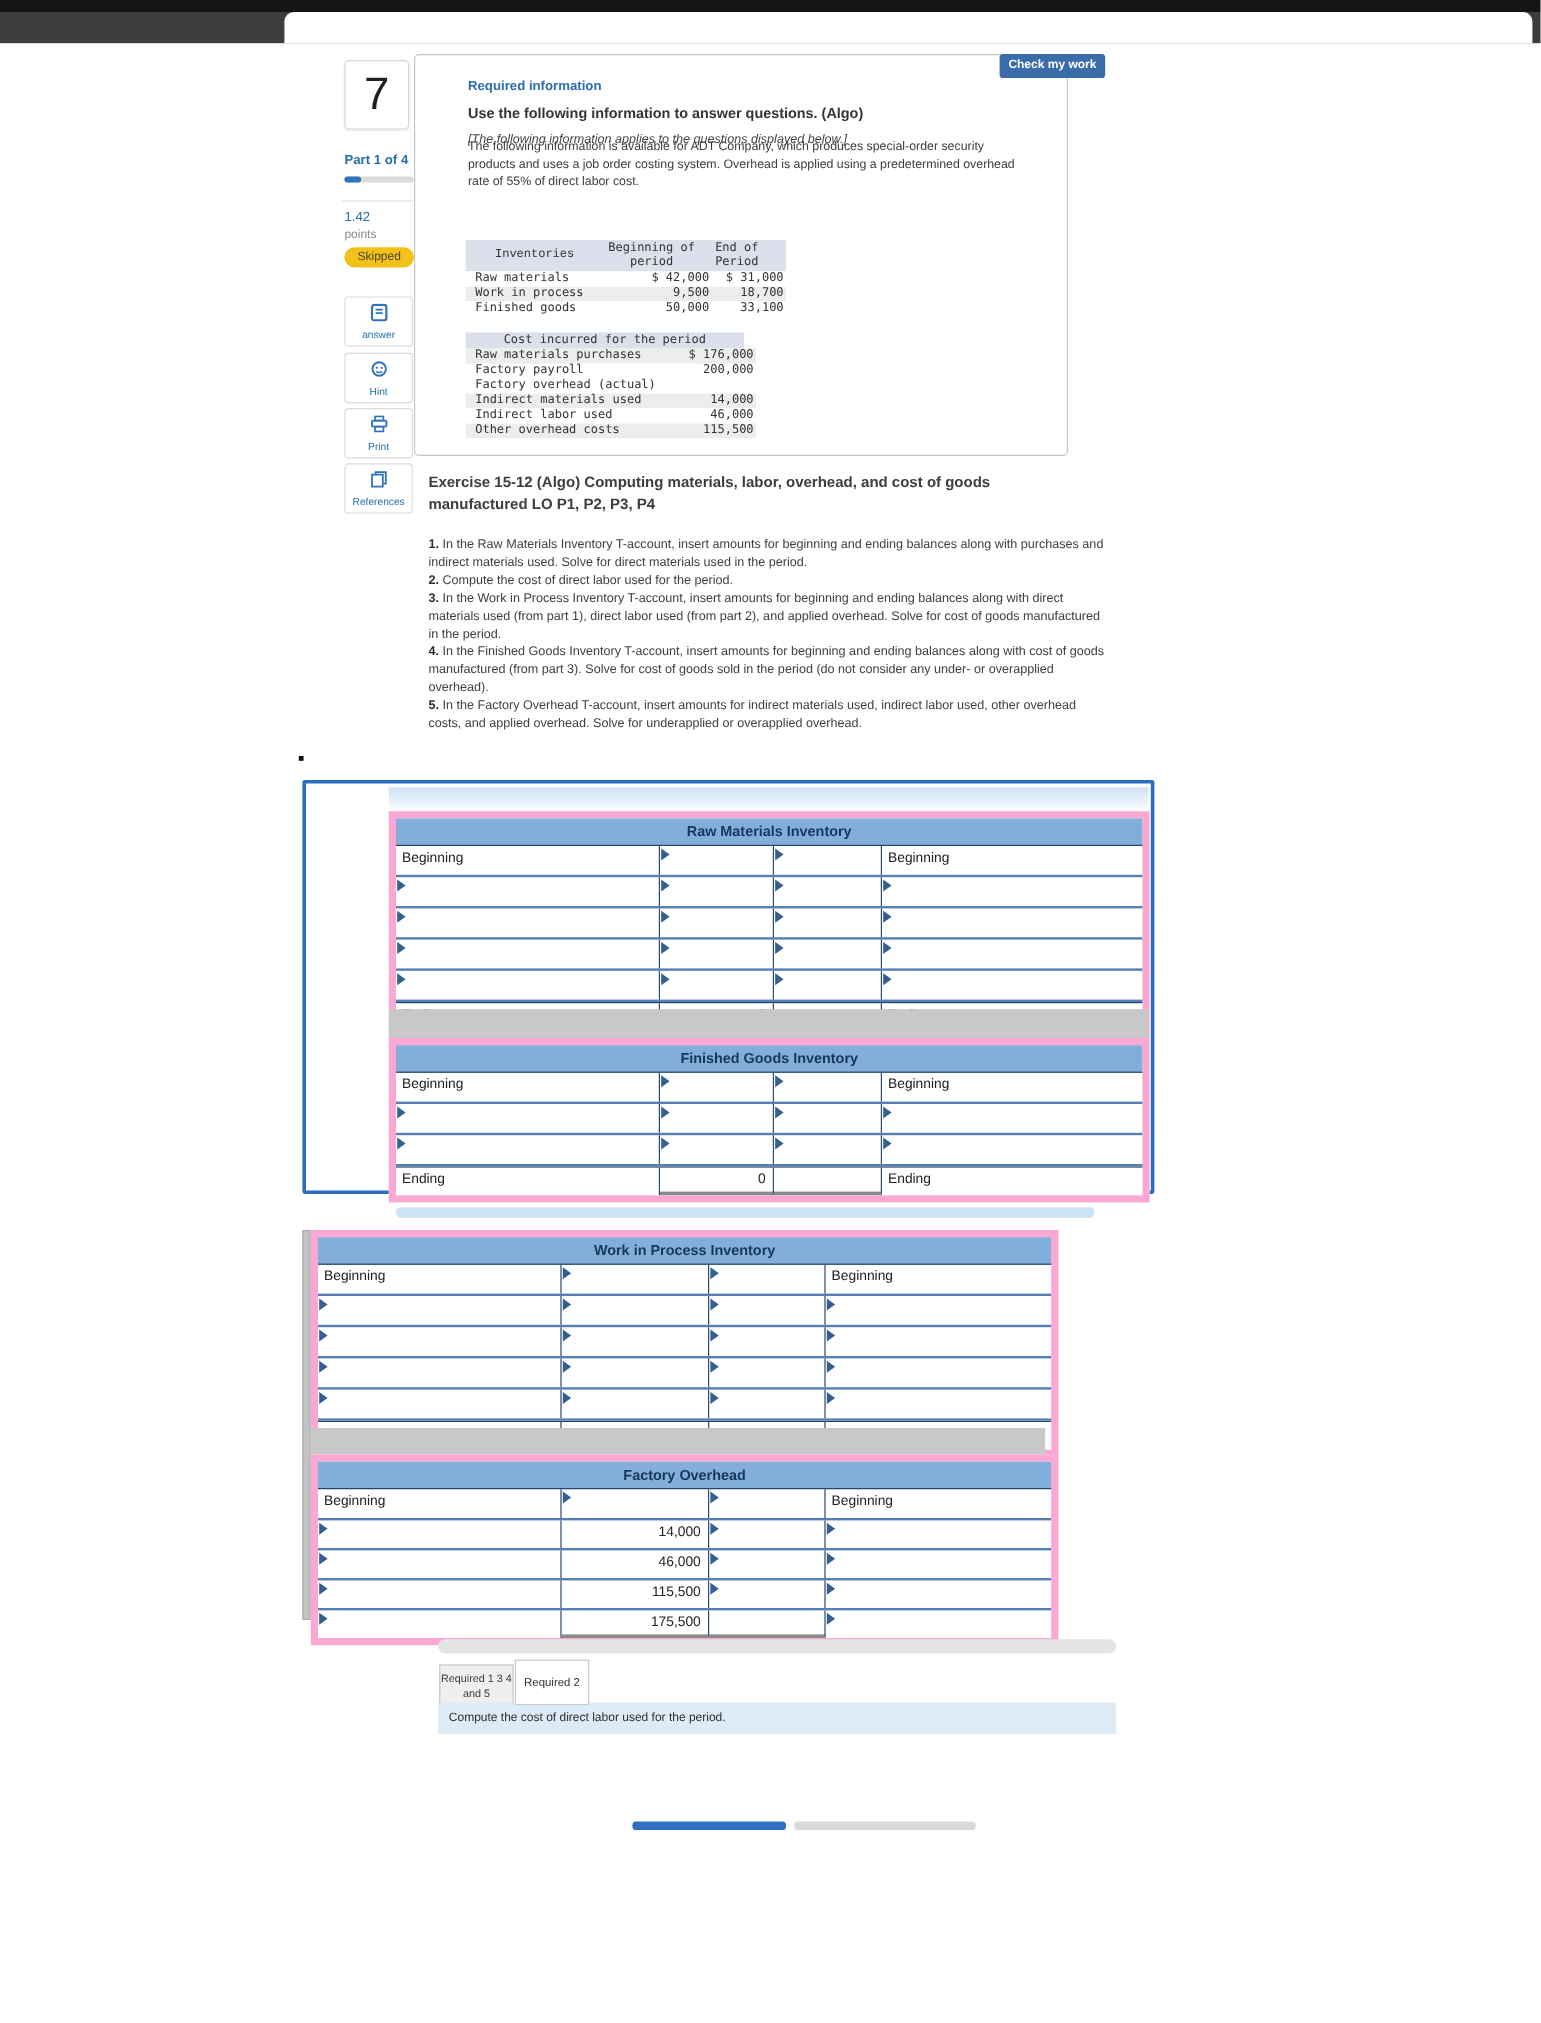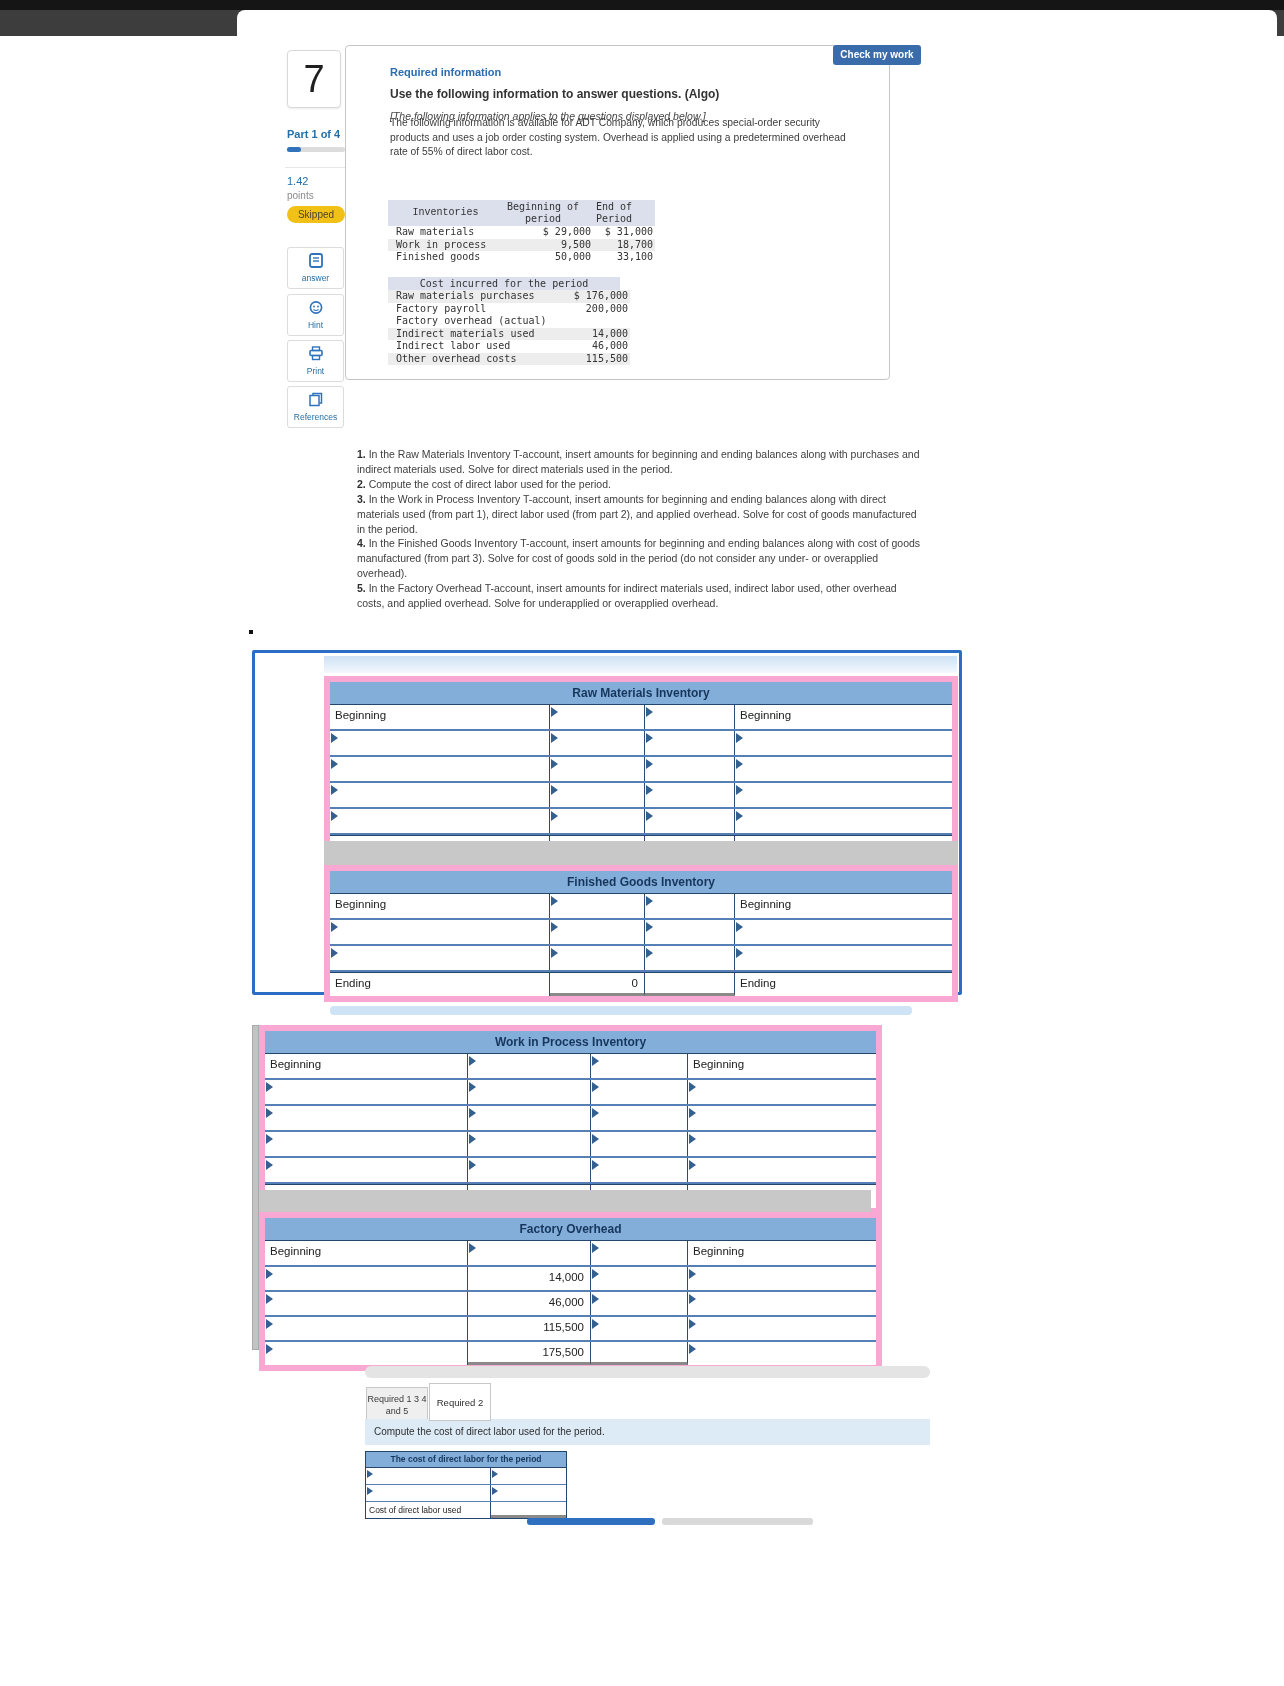--- a/index.html
+++ b/index.html
@@ -173,21 +173,21 @@
   <div class="abs req-para">The following information is available for ADT Company, which produces special-order security products and uses a job order costing system. Overhead is applied using a predetermined overhead rate of 55% of direct labor cost.</div>
 
   <div class="abs mono mt" id="inv-table" style="top:200px;">
       <div class="inv-head">
         <div class="h1">Inventories</div>
         <div class="h2">Beginning of<br>period</div>
         <div class="h3">End of<br>Period</div>
       </div>
       <div class="mt-row">
         <div class="inv-c1">Raw materials</div>
-        <div class="inv-c2">$ 29,000</div>
+        <div class="inv-c2">$ 42,000</div>
         <div class="inv-c3">$ 31,000</div>
       </div>
       <div class="mt-row shade">
         <div class="inv-c1">Work in process</div>
         <div class="inv-c2">9,500</div>
         <div class="inv-c3">18,700</div>
       </div>
       <div class="mt-row">
         <div class="inv-c1">Finished goods</div>
         <div class="inv-c2">50,000</div>
@@ -215,20 +215,21 @@
       <div class="mt-row">
         <div class="cost-c1">Indirect labor used</div>
         <div class="cost-c2">46,000</div>
       </div>
       <div class="mt-row shade">
         <div class="cost-c1">Other overhead costs</div>
         <div class="cost-c2">115,500</div>
       </div>
     </div>
 
+  <div class="abs ex-title">Exercise 15-12 (Algo) Computing materials, labor, overhead, and cost of goods manufactured LO P1, P2, P3, P4</div>
   <div class="abs instr" id="instructions">
       <div class="instr-item"><b>1.</b> In the Raw Materials Inventory T-account, insert amounts for beginning and ending balances along with purchases and indirect materials used. Solve for direct materials used in the period.</div>
       <div class="instr-item"><b>2.</b> Compute the cost of direct labor used for the period.</div>
       <div class="instr-item"><b>3.</b> In the Work in Process Inventory T-account, insert amounts for beginning and ending balances along with direct materials used (from part 1), direct labor used (from part 2), and applied overhead. Solve for cost of goods manufactured in the period.</div>
       <div class="instr-item"><b>4.</b> In the Finished Goods Inventory T-account, insert amounts for beginning and ending balances along with cost of goods manufactured (from part 3). Solve for cost of goods sold in the period (do not consider any under- or overapplied overhead).</div>
       <div class="instr-item"><b>5.</b> In the Factory Overhead T-account, insert amounts for indirect materials used, indirect labor used, other overhead costs, and applied overhead. Solve for underapplied or overapplied overhead.</div>
     </div>
   <div class="abs bullet"></div>
 
   <div class="abs card1"></div>
@@ -497,39 +498,16 @@
     </div>
 
   <div class="abs gray-pill"></div>
   <div class="tab tab1">
     <span>Required 1 3 4</span><br>
     <span>and 5</span>
   </div>
   <div class="tab tab2">Required 2</div>
   <div class="abs prompt-band"></div>
   <div class="abs prompt-text">Compute the cost of direct labor used for the period.</div>
-  <div class="bt" id="bottom-table">
-      <div class="bt-head">The cost of direct labor for the period</div>
-      <div class="bt-row">
-        <div class="bt-cell" style="width: 125px;">
-          <div class="tri-s"></div>
-        </div>
-        <div class="bt-cell" style="width: 75px;">
-          <div class="tri-s"></div>
-        </div>
-      </div>
-      <div class="bt-row">
-        <div class="bt-cell" style="width: 125px;">
-          <div class="tri-s"></div>
-        </div>
-        <div class="bt-cell" style="width: 75px;">
-          <div class="tri-s"></div>
-        </div>
-      </div>
-      <div class="bt-row">
-        <div class="bt-cell bt-lab" style="width: 125px;">Cost of direct labor used</div>
-        <div class="bt-cell ta-gb" style="width: 75px;"></div>
-      </div>
-    </div>
   <div class="abs bar-blue"></div>
   <div class="abs bar-gray"></div>
 
 </div>
 
 </body></html>

